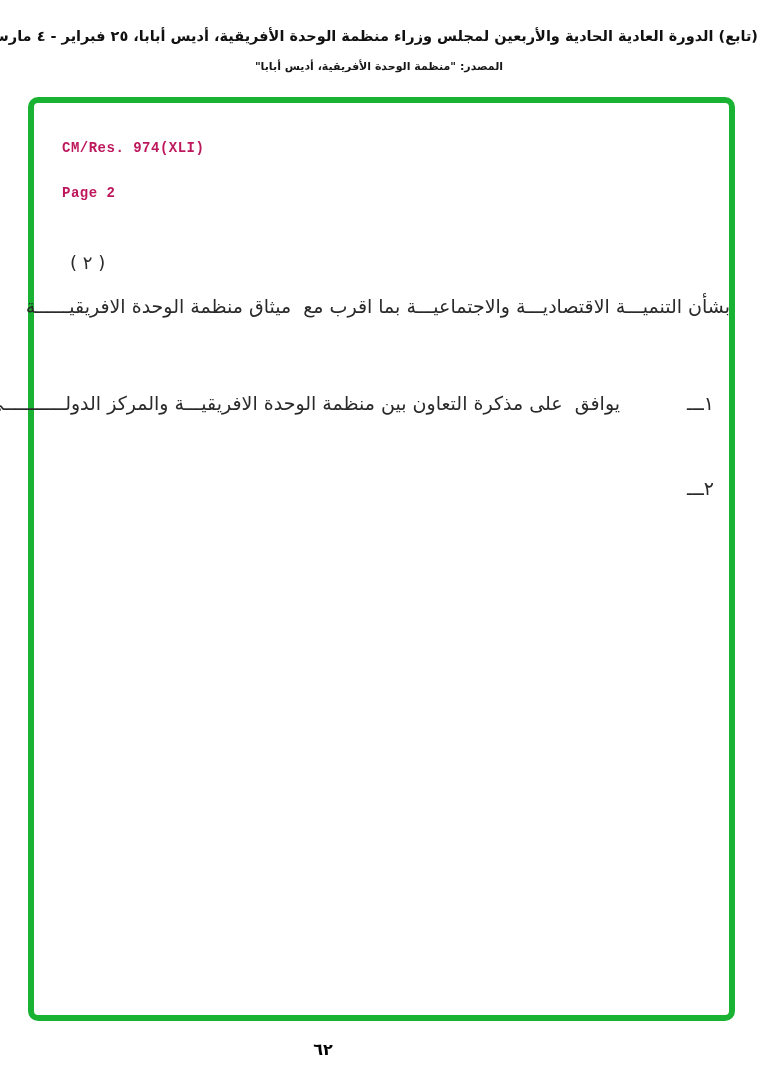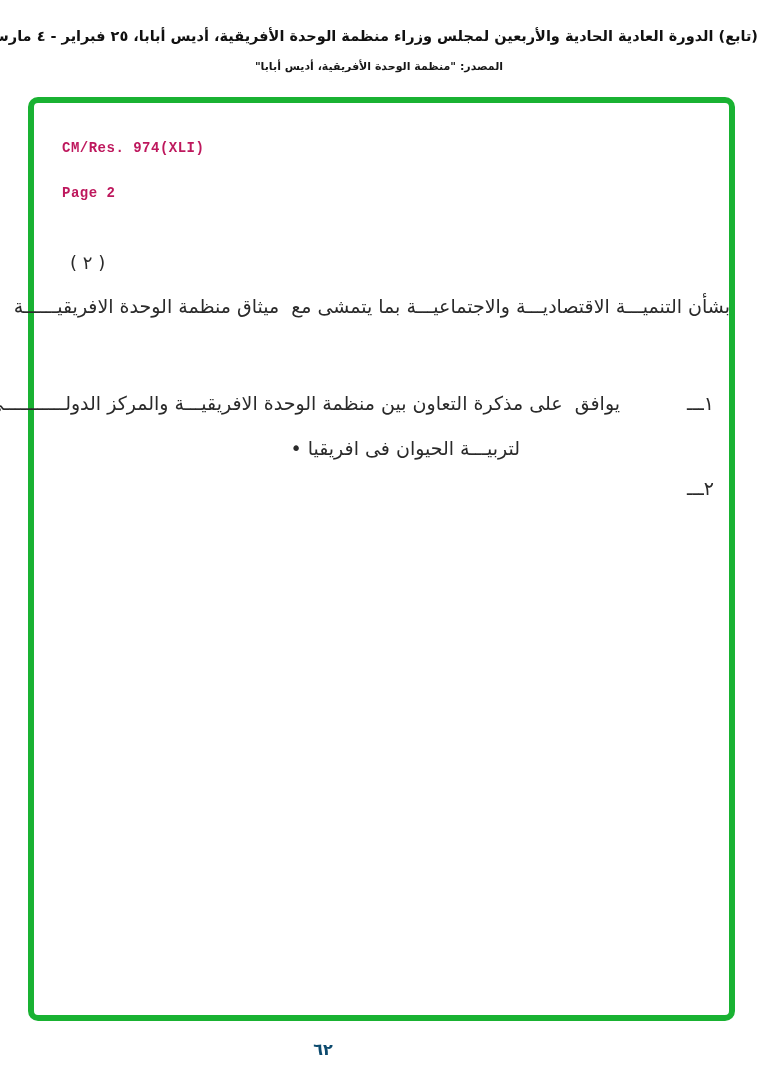--- a/index.html
+++ b/index.html
@@ -102,46 +102,45 @@
   
   .footer-num {
     position: absolute;
     top: 1040px;
     left: 0;
     width: 646px;
     text-align: center;
     direction: rtl;
     font-weight: bold;
     font-size: 16px;
-    color: #0c4a6e;
+    color: #000000;
     letter-spacing: 4px;
   }
 </style>
 </head>
 <body>
 
 <div id="page">
 
   <div class="hdr1">(تابع)  الدورة العادية الحادية والأربعين لمجلس وزراء منظمة الوحدة الأفريقية، أديس أبابا، ٢٥ فبراير - ٤ مارس ١٩٨٥</div>
   <div class="hdr2">المصدر:  "منظمة الوحدة الأفريقية، أديس أبابا"</div>
 
   <div class="frame"></div>
 
   <div class="tw ref-line">CM/Res. 974(XLI)</div>
   <div class="tw page-line">Page 2</div>
 
   <div class="ar section-num">( ٢ )</div>
 
-  <div class="ar para-l1">بشأن التنميـــة الاقتصاديـــة والاجتماعيـــة بما يتمشى مع  ميثاق منظمة الوحدة الافريقيــــــة</div>
+  <div class="ar para-l1">بشأن التنميـــة الاقتصاديـــة والاجتماعيـــة بما اقرب مع  ميثاق منظمة الوحدة الافريقيــــــة</div>
 
   <div class="item-row item1-row">
     <span class="item-marker">١ـــ</span>
     <span>يوافق  على مذكرة التعاون بين منظمة الوحدة الافريقيـــة والمركز الدولـــــــــــى</span>
   </div>
-  <div class="ar item1-l2">لتربيـــة الحيوان فى افريقيا •</div>
 
   <div class="item-row item2-row">
     <span class="item-marker">٢ـــ</span>
   </div>
 
   <div class="footer-num">٦٢</div>
 
 </div>
 
 </body></html>

